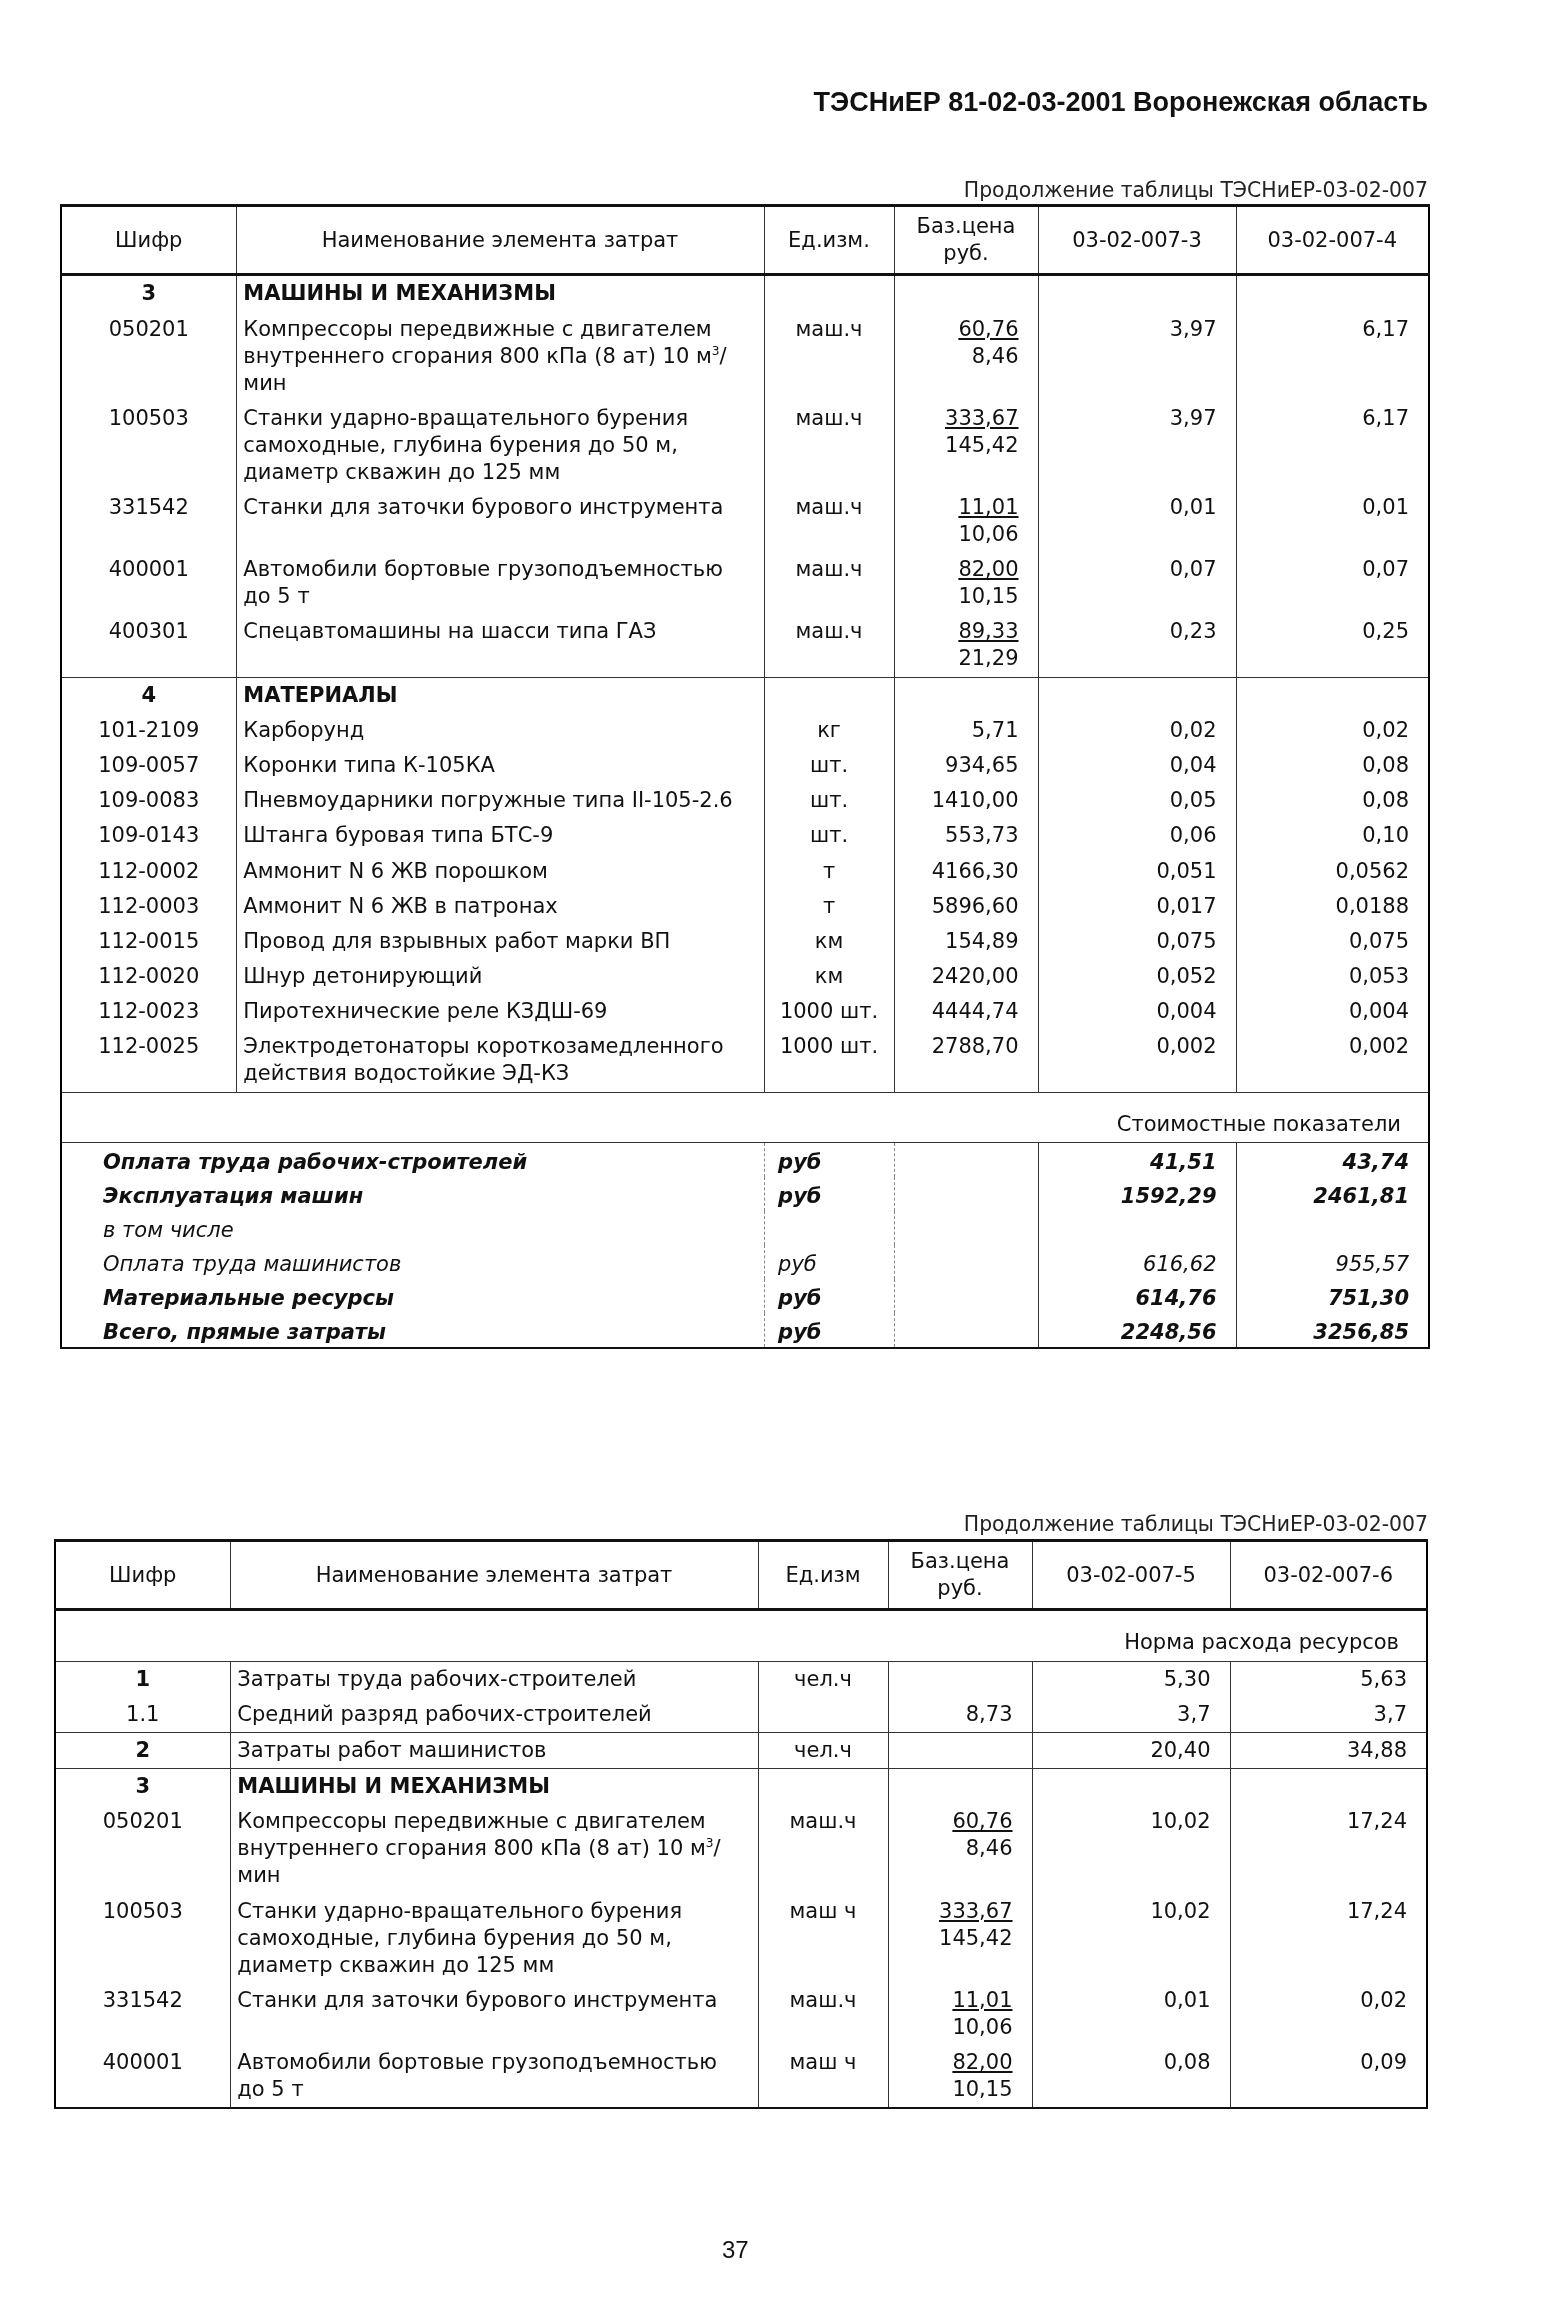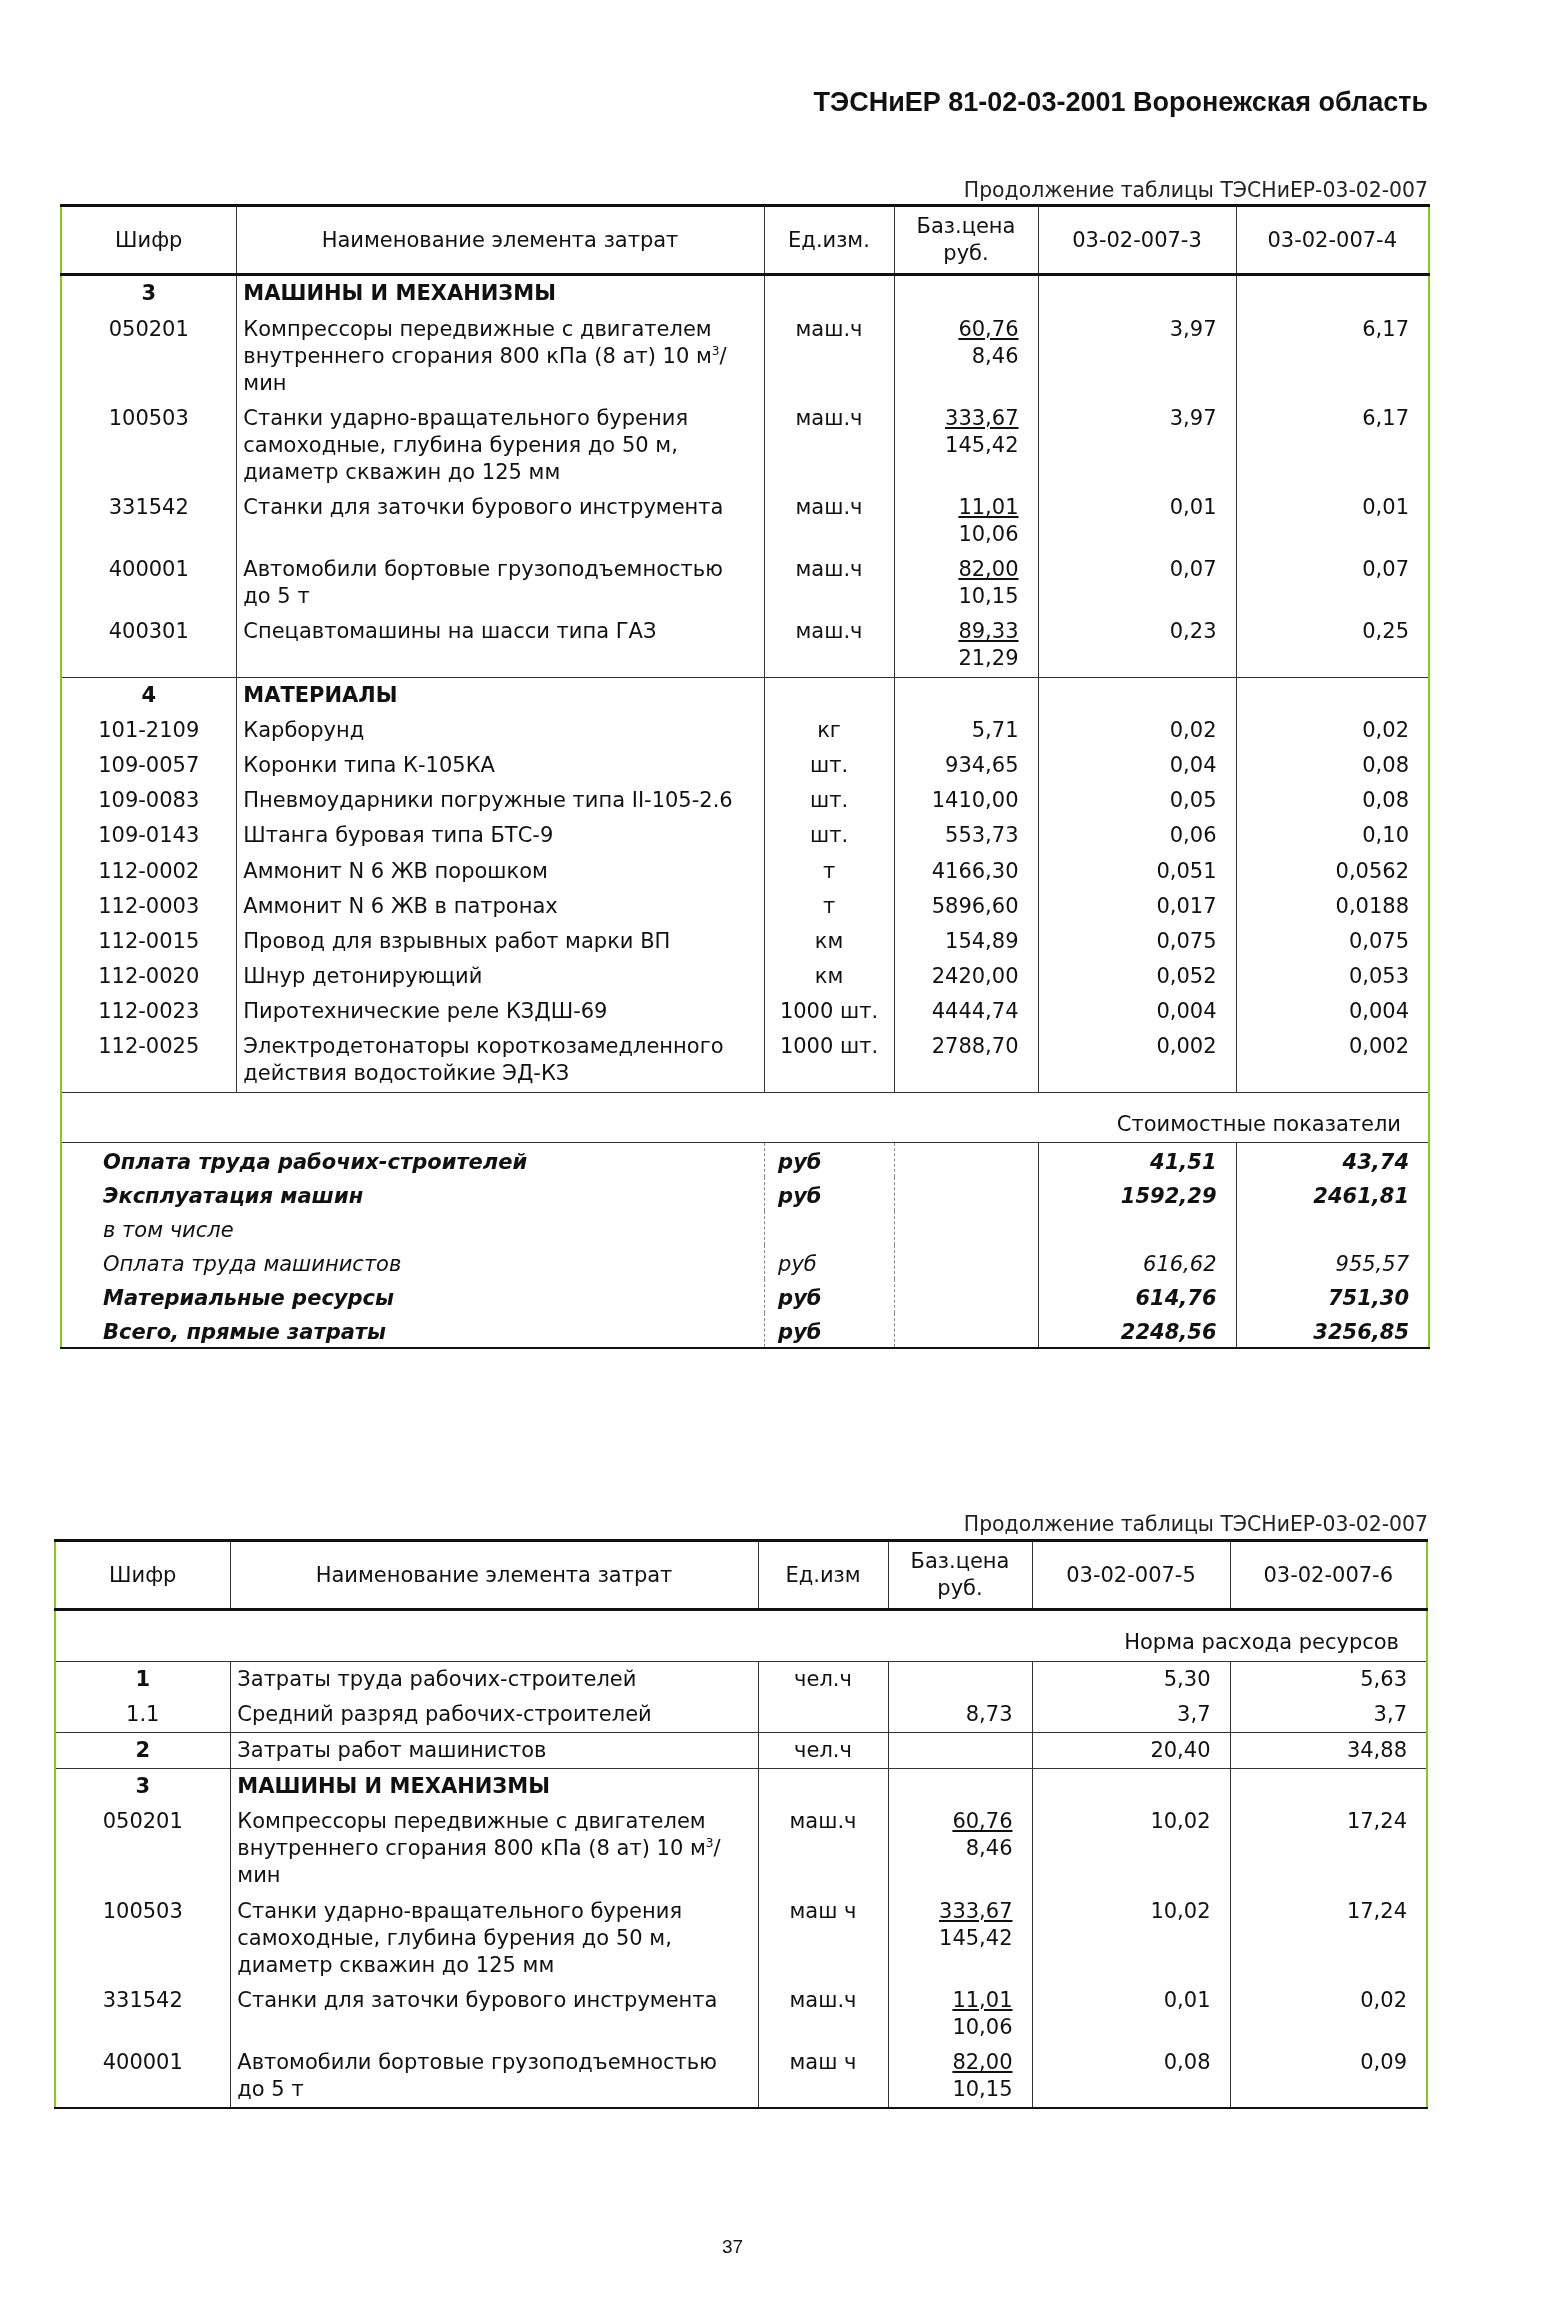--- a/index.html
+++ b/index.html
@@ -2,38 +2,38 @@
 <html style="font-size:11px"><head>
 <meta charset="utf-8">
 <style>
   html,body{margin:0;padding:0;background:#fff;}
   body{width:1564px;height:2319px;position:relative;font-family:"DejaVu Sans","Liberation Sans",sans-serif;color:#111;overflow:hidden;}
   .doc-header{position:absolute;right:136px;top:87px;font-family:"Liberation Sans",sans-serif;font-weight:bold;font-size:27px;letter-spacing:0;}
   .caption{position:absolute;right:136px;font-size:20.4px;color:#222;}
   .tbl{position:absolute;left:60px;width:1369px;border-collapse:collapse;table-layout:fixed;font-size:21px;}
   .tbl td,.tbl th{border-left:1px solid #333;border-right:1px solid #333;padding:4.1px 6.8px;vertical-align:top;line-height:27px;font-weight:normal;}
   .tbl thead th{border-top:3.4px solid #111;border-bottom:3.4px solid #111;vertical-align:middle;text-align:center;height:61px;padding:2.7px 5.4px;}
-  .tbl{border:2px solid #84cc16;}
+  .tbl{border:2px solid #000000;}
   .c-code{text-align:center;}
   .c-unit{text-align:center;}
   .c-num{text-align:right;padding-right:19px !important;}
   .c-price{text-align:right;padding-right:19px !important;}
   .sec td{font-weight:bold;}
   .sec .c-code{font-weight:bold;}
   .u{text-decoration:underline;}
   .group-top td{border-top:1.4px solid #333;}
   .band td{border-left:none;border-right:none;text-align:right;padding-right:27px !important;height:30px;vertical-align:bottom;}
   .band-row td{border-bottom:1.4px solid #333;margin-top:33px;}
   .sum td{border-left:none;border-right:none;line-height:30px;padding-top:4px;padding-bottom:0;font-style:italic;}
   .sum .b{font-weight:bold;}
   .sum .lbl{padding-left:41px;}
   .sum .v{border-left:1px solid #333;text-align:right;padding-right:19px;}
   .sum .uv{text-align:left;padding-left:13.6px;border-left:1px dashed #888;}
   .sum .pv{border-left:1px dashed #888;}
-  .page-number{position:absolute;left:722px;top:2236px;font-family:"Liberation Sans",sans-serif;font-size:19px;}
+  .page-number{position:absolute;left:722px;top:2236px;font-family:"Liberation Sans",sans-serif;font-size:24px;}
   sup{font-size:12.2px;line-height:0;}
   .sub{display:block;}
   .bot-border td{border-bottom:2.7px solid #111;}
 </style>
 </head>
 <body>
 
 <div class="doc-header">ТЭСНиЕР 81-02-03-2001 Воронежская область</div>
 
 <div class="caption" style="top:178px;">Продолжение таблицы ТЭСНиЕР-03-02-007</div>

